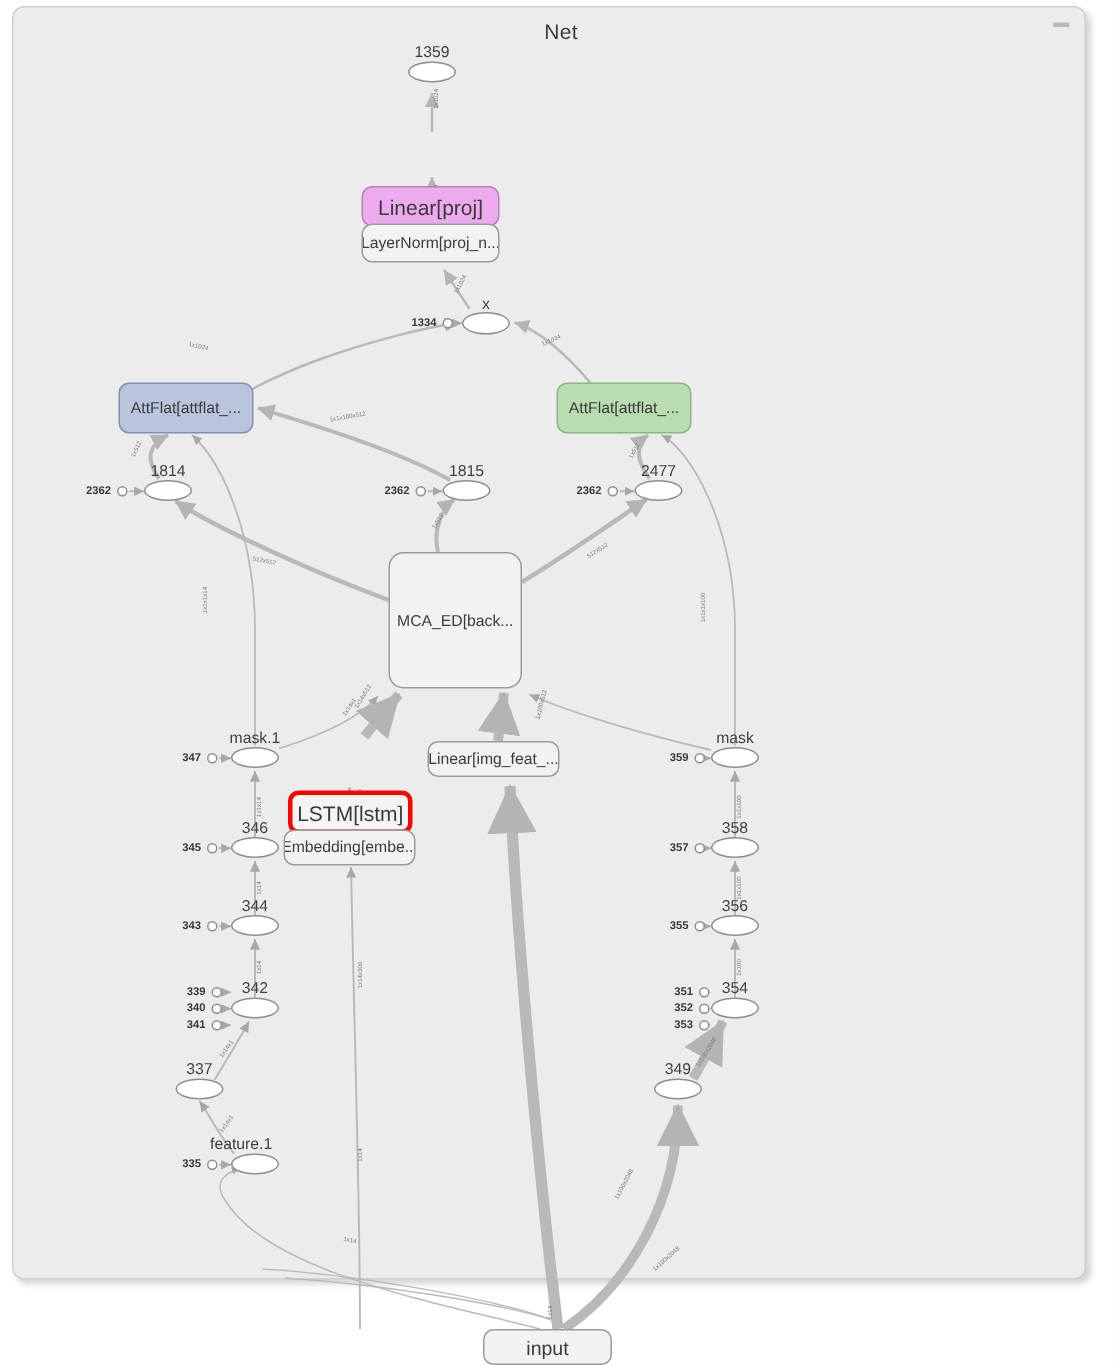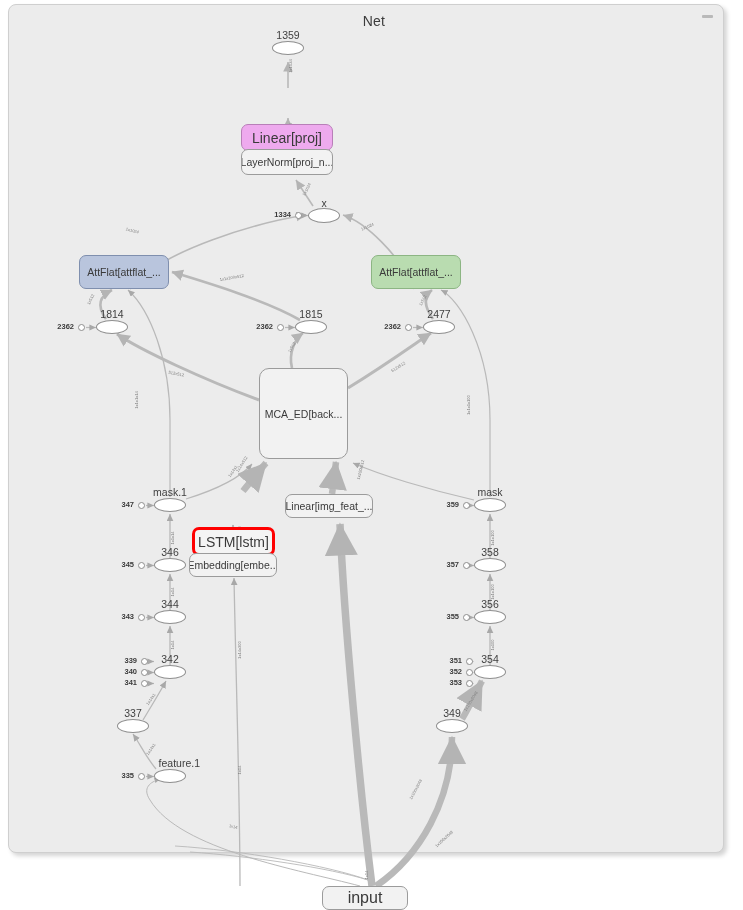--- a/index.html
+++ b/index.html
@@ -128,21 +128,21 @@
     width: 86px;
     height: 24px;
     box-sizing: border-box;
     display: flex;
     align-items: center;
     justify-content: center;
     border: 1px solid #9b9b9b;
     border-radius: 7px;
     background: #f2f2f2;
     color: #3a3a3a;
-    font-size: 16px;
+    font-size: 13px;
   }
 </style>
 </head>
 <body>
 
 <div id="stage">
 
   <div id="graph-panel">
     <div id="panel-title">Net</div>
     <div id="collapse-icon"></div>
@@ -315,21 +315,21 @@
         <div class="ten-label" style="left: 140px; top: 486px; width: 60px; text-align: center;">mask.1</div>
         <div class="ten-node" style="left: 154px; top: 558px; width: 32px; height: 14px;"></div>
         <div class="ten-label" style="left: 140px; top: 546px; width: 60px; text-align: center;">346</div>
         <div class="ten-node" style="left: 154px; top: 610px; width: 32px; height: 14px;"></div>
         <div class="ten-label" style="left: 140px; top: 598px; width: 60px; text-align: center;">344</div>
         <div class="ten-node" style="left: 154px; top: 665px; width: 32px; height: 14px;"></div>
         <div class="ten-label" style="left: 140px; top: 653px; width: 60px; text-align: center;">342</div>
         <div class="ten-node" style="left: 117px; top: 719px; width: 32px; height: 14px;"></div>
         <div class="ten-label" style="left: 103px; top: 707px; width: 60px; text-align: center;">337</div>
         <div class="ten-node" style="left: 154px; top: 769px; width: 32px; height: 14px;"></div>
-        <div class="ten-label" style="left: 140px; top: 757px; width: 60px; text-align: right;">feature.1</div>
+        <div class="ten-label" style="left: 140px; top: 757px; width: 60px; text-align: left;">feature.1</div>
         <div class="ten-node" style="left: 474px; top: 498px; width: 32px; height: 14px;"></div>
         <div class="ten-label" style="left: 460px; top: 486px; width: 60px; text-align: center;">mask</div>
         <div class="ten-node" style="left: 474px; top: 558px; width: 32px; height: 14px;"></div>
         <div class="ten-label" style="left: 460px; top: 546px; width: 60px; text-align: center;">358</div>
         <div class="ten-node" style="left: 474px; top: 610px; width: 32px; height: 14px;"></div>
         <div class="ten-label" style="left: 460px; top: 598px; width: 60px; text-align: center;">356</div>
         <div class="ten-node" style="left: 474px; top: 665px; width: 32px; height: 14px;"></div>
         <div class="ten-label" style="left: 460px; top: 653px; width: 60px; text-align: center;">354</div>
         <div class="ten-node" style="left: 436px; top: 719px; width: 32px; height: 14px;"></div>
         <div class="ten-label" style="left: 422px; top: 707px; width: 60px; text-align: center;">349</div>

